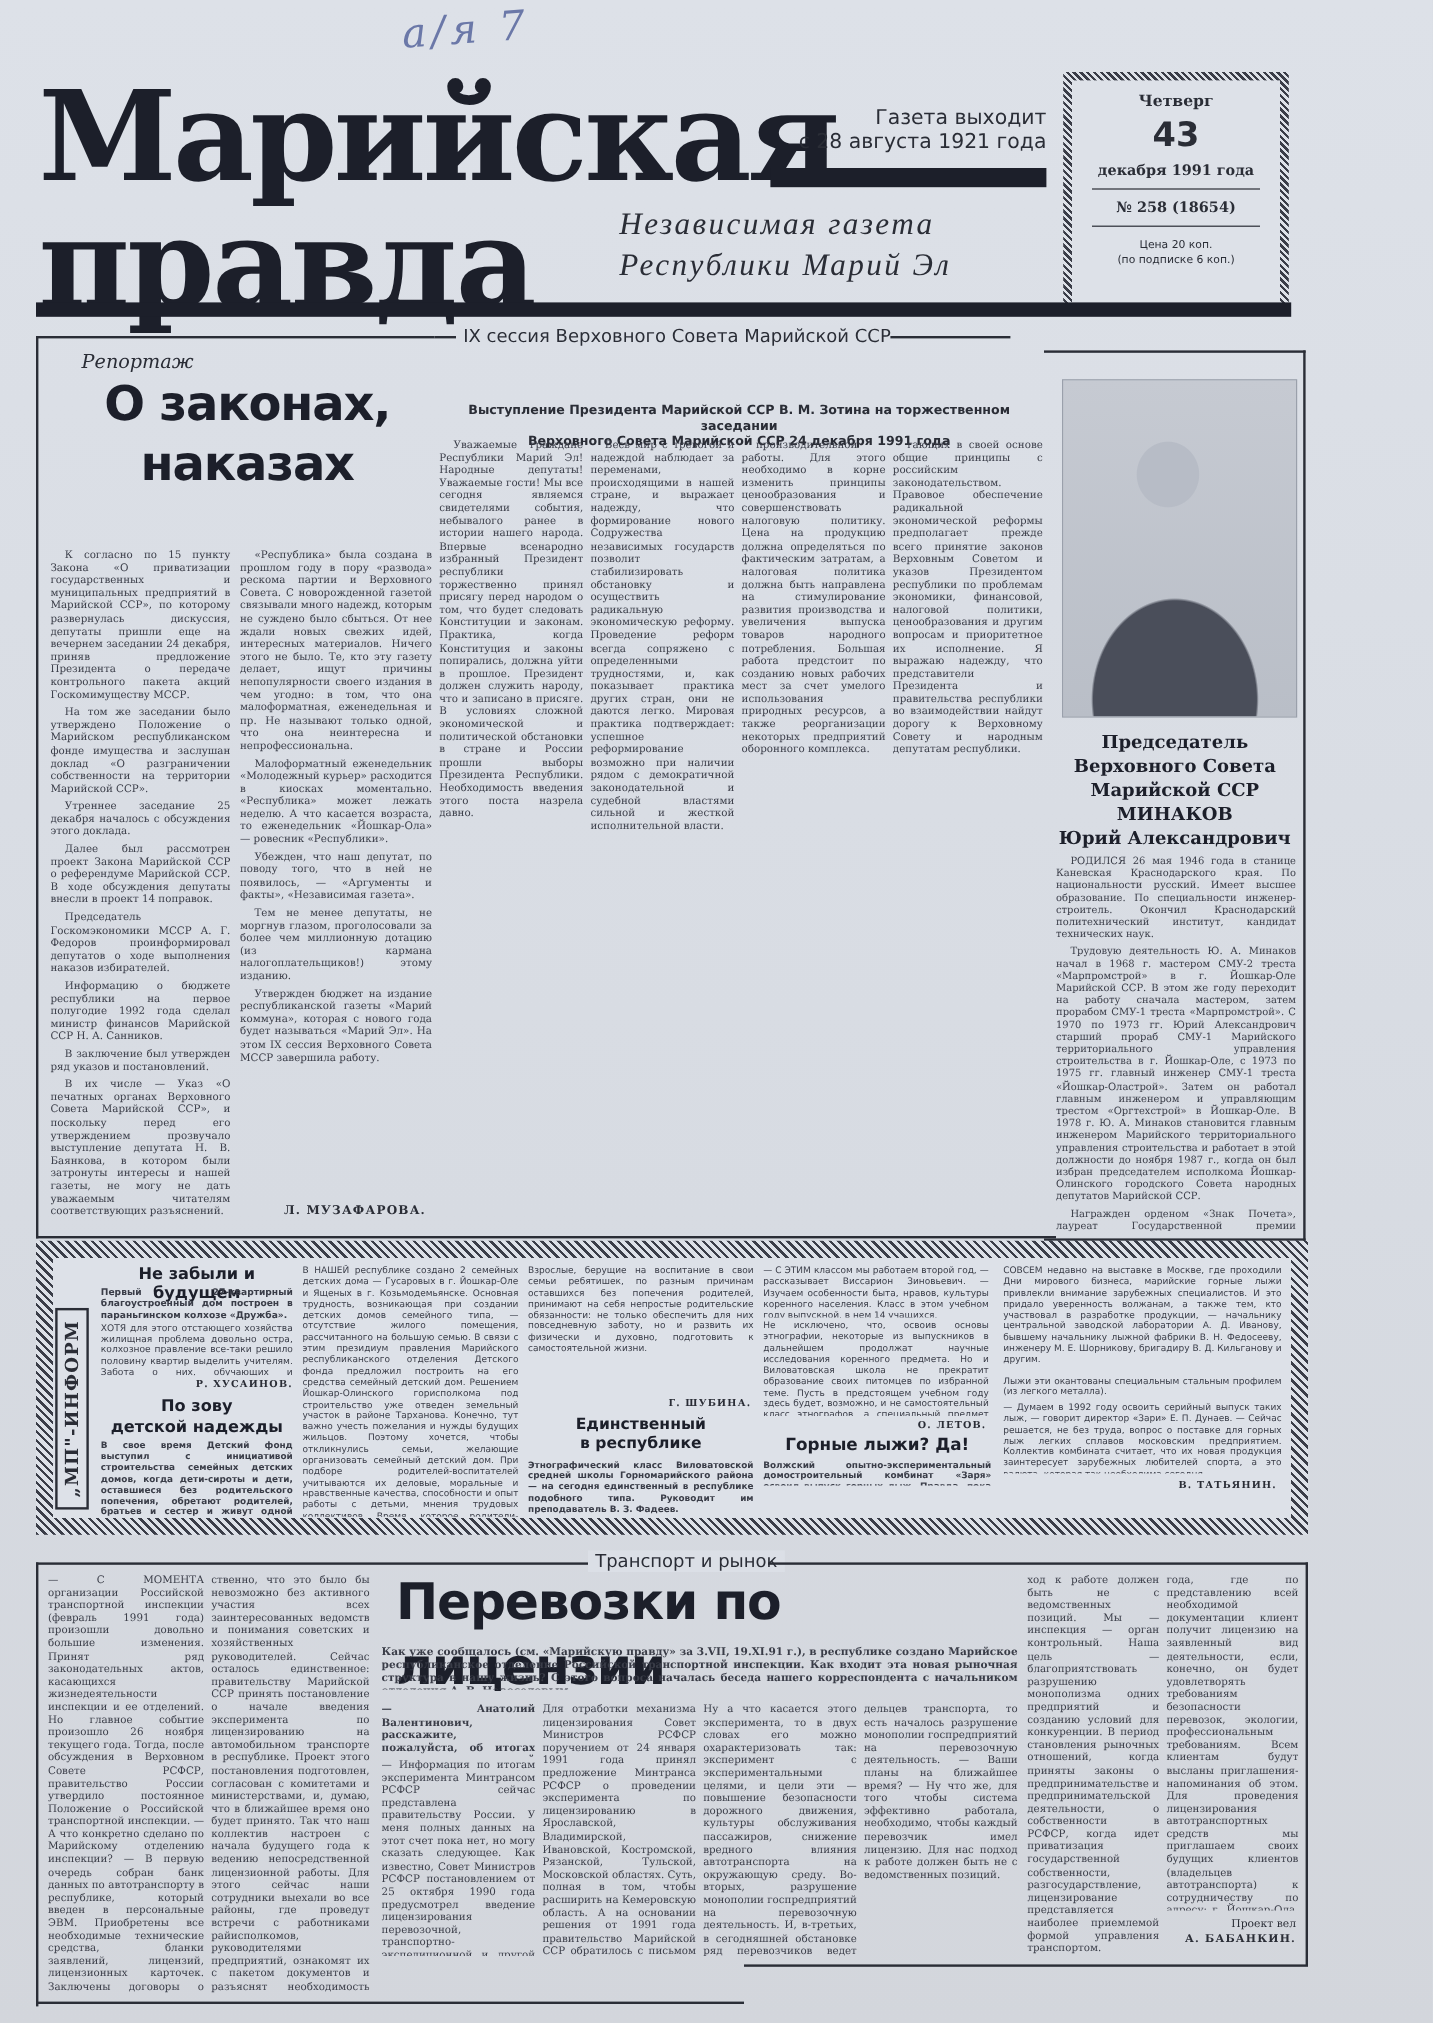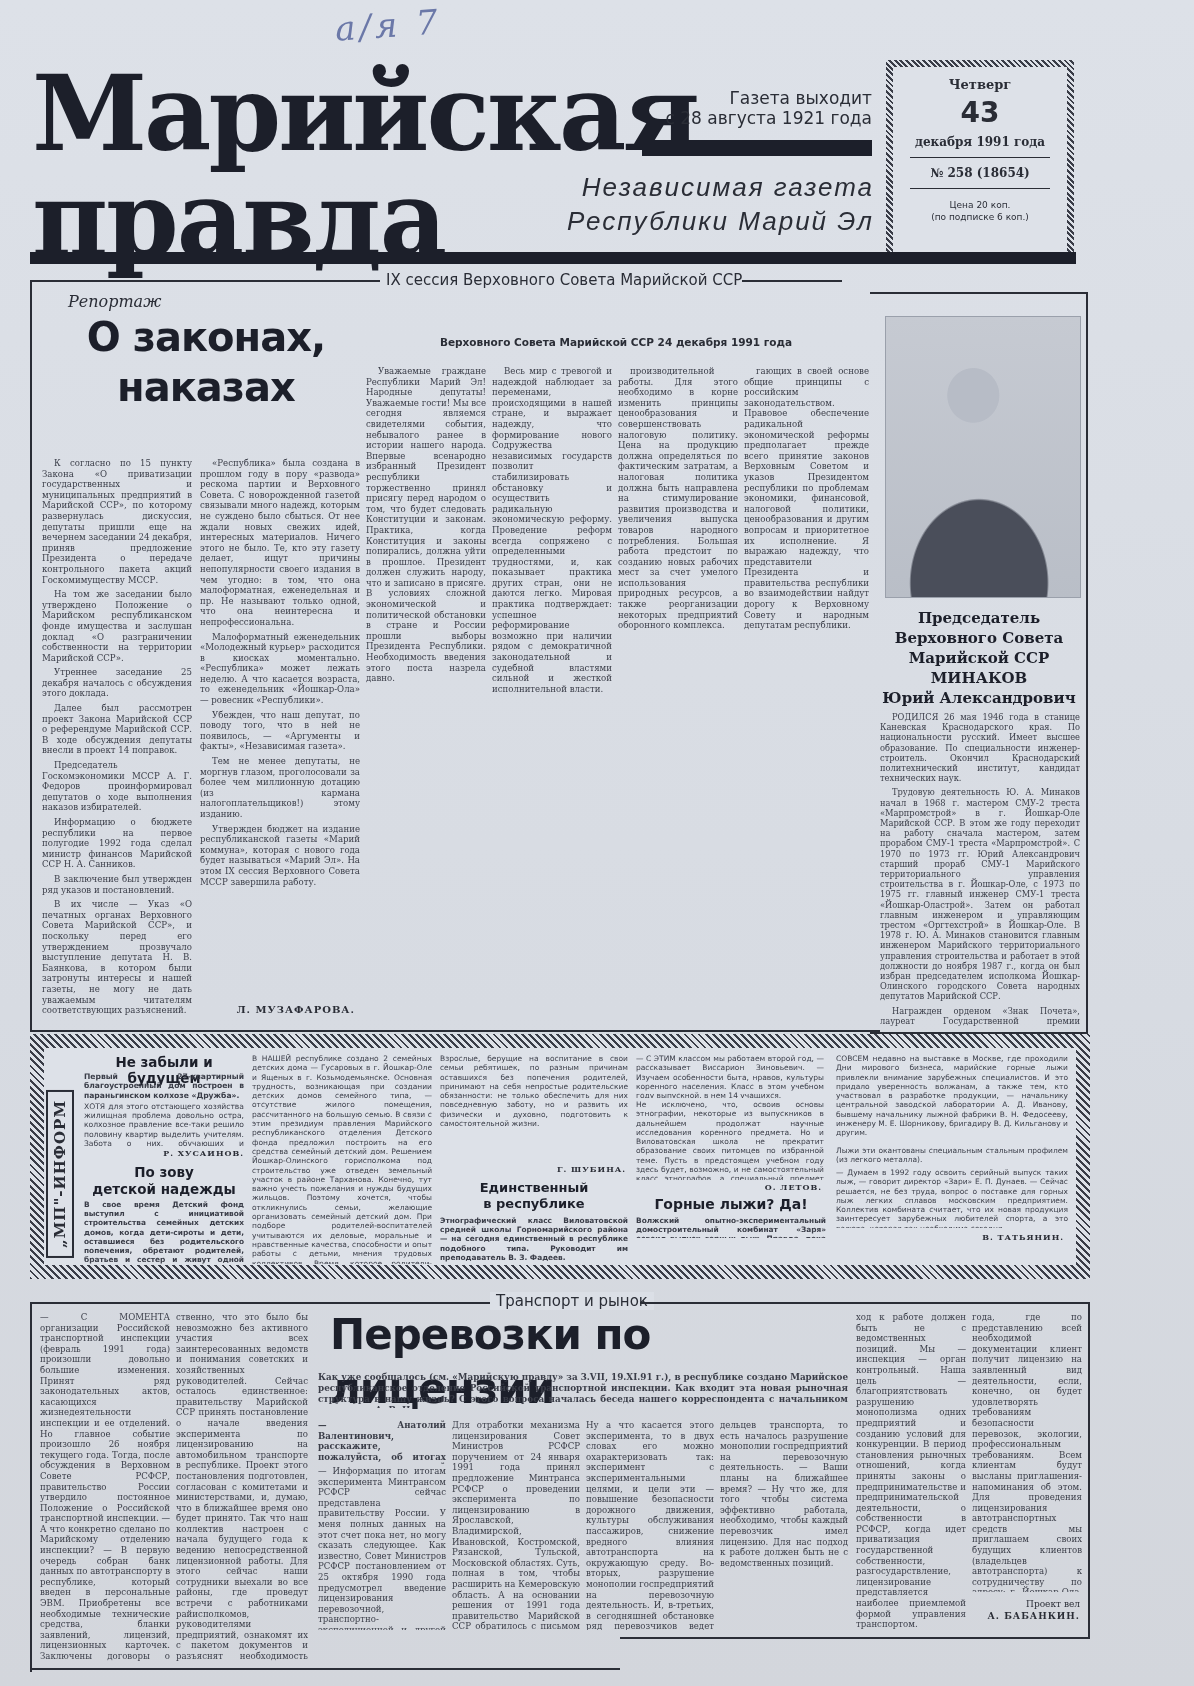--- a/index.html
+++ b/index.html
@@ -29,22 +29,22 @@
   .title-line2 {
     left: 32px; top: 170px; font-family: "DejaVu Serif", serif; font-weight: 900;
     font-size: 104px; line-height: 100px; color: #1c1f2a; letter-spacing: -2px;
   }
   .since {
     left: 640px; top: 88px; width: 232px; text-align: right;
     font-family: "DejaVu Sans", sans-serif; font-size: 17px; line-height: 20px; color: #2a2d36;
   }
   .mast-bar { left: 642px; top: 140px; width: 230px; height: 16px; background: #1c1f2a; }
   .subtitle {
-    left: 516px; top: 170px; width: 358px; text-align: right;
-    font-family: Liberation Sans, sans-serif; font-style: italic; font-size: 26px; line-height: 34px;
+    left: 516px; top: 170px; width: 358px; 
+    font-family: Liberation Serif, serif; font-style: italic; font-size: 26px; line-height: 34px;
     letter-spacing: 2px; color: #2a2d36;
   }
   .date-box {
     left: 886px; top: 60px; width: 188px; height: 202px;
     border: 7px solid transparent;
     background:
       linear-gradient(#dde1e8,#dde1e8) padding-box,
       repeating-linear-gradient(45deg, #3a3d48 0 2px, #dde1e8 2px 4px) border-box;
     text-align: center;
   }
@@ -157,20 +157,21 @@
   <div class="abs col-text" style="left:200px; top:458px; width:160px; height:540px;">
     <p>«Республика» была создана в прошлом году в пору «развода» рескома партии и Верховного Совета. С новорожденной газетой связывали много надежд, которым не суждено было сбыться. От нее ждали новых свежих идей, интересных материалов. Ничего этого не было. Те, кто эту газету делает, ищут причины непопулярности своего издания в чем угодно: в том, что она малоформатная, еженедельная и пр. Не называют только одной, что она неинтересна и непрофессиональна.</p>
     <p>Малоформатный еженедельник «Молодежный курьер» расходится в киосках моментально. «Республика» может лежать неделю. А что касается возраста, то еженедельник «Йошкар-Ола» — ровесник «Республики».</p>
     <p>Убежден, что наш депутат, по поводу того, что в ней не появилось, — «Аргументы и факты», «Независимая газета».</p>
     <p>Тем не менее депутаты, не моргнув глазом, проголосовали за более чем миллионную дотацию (из кармана налогоплательщиков!) этому изданию.</p>
     <p>Утвержден бюджет на издание республиканской газеты «Марий коммуна», которая с нового года будет называться «Марий Эл». На этом IX сессия Верховного Совета МССР завершила работу.</p>
   </div>
   <div class="abs byline" style="left:200px; top:1004px; width:155px;">Л. МУЗАФАРОВА.</div>
 
   <div class="abs" style="left:366px; top:336px; width:500px; text-align:center; font-family:'DejaVu Sans',sans-serif; font-weight:bold; font-size:10.5px; line-height:13px;">
+    <div>Выступление Президента Марийской ССР В. М. Зотина на торжественном заседании</div>
     <div>Верховного Совета Марийской ССР 24 декабря 1991 года</div>
   </div>
   <div class="abs col-text" style="left:366px; top:366px; width:120px; height:660px;">
     <p>Уважаемые граждане Республики Марий Эл! Народные депутаты! Уважаемые гости! Мы все сегодня являемся свидетелями события, небывалого ранее в истории нашего народа. Впервые всенародно избранный Президент республики торжественно принял присягу перед народом о том, что будет следовать Конституции и законам. Практика, когда Конституция и законы попирались, должна уйти в прошлое. Президент должен служить народу, что и записано в присяге. В условиях сложной экономической и политической обстановки в стране и России прошли выборы Президента Республики. Необходимость введения этого поста назрела давно.</p>
   </div>
   <div class="abs col-text" style="left:492px; top:366px; width:120px; height:660px;">
     <p>Весь мир с тревогой и надеждой наблюдает за переменами, происходящими в нашей стране, и выражает надежду, что формирование нового Содружества независимых государств позволит стабилизировать обстановку и осуществить радикальную экономическую реформу. Проведение реформ всегда сопряжено с определенными трудностями, и, как показывает практика других стран, они не даются легко. Мировая практика подтверждает: успешное реформирование возможно при наличии рядом с демократичной законодательной и судебной властями сильной и жесткой исполнительной власти.</p>
   </div>
   <div class="abs col-text" style="left:618px; top:366px; width:120px; height:660px;">
     <p>производительной работы. Для этого необходимо в корне изменить принципы ценообразования и совершенствовать налоговую политику. Цена на продукцию должна определяться по фактическим затратам, а налоговая политика должна быть направлена на стимулирование развития производства и увеличения выпуска товаров народного потребления. Большая работа предстоит по созданию новых рабочих мест за счет умелого использования природных ресурсов, а также реорганизации некоторых предприятий оборонного комплекса.</p>

